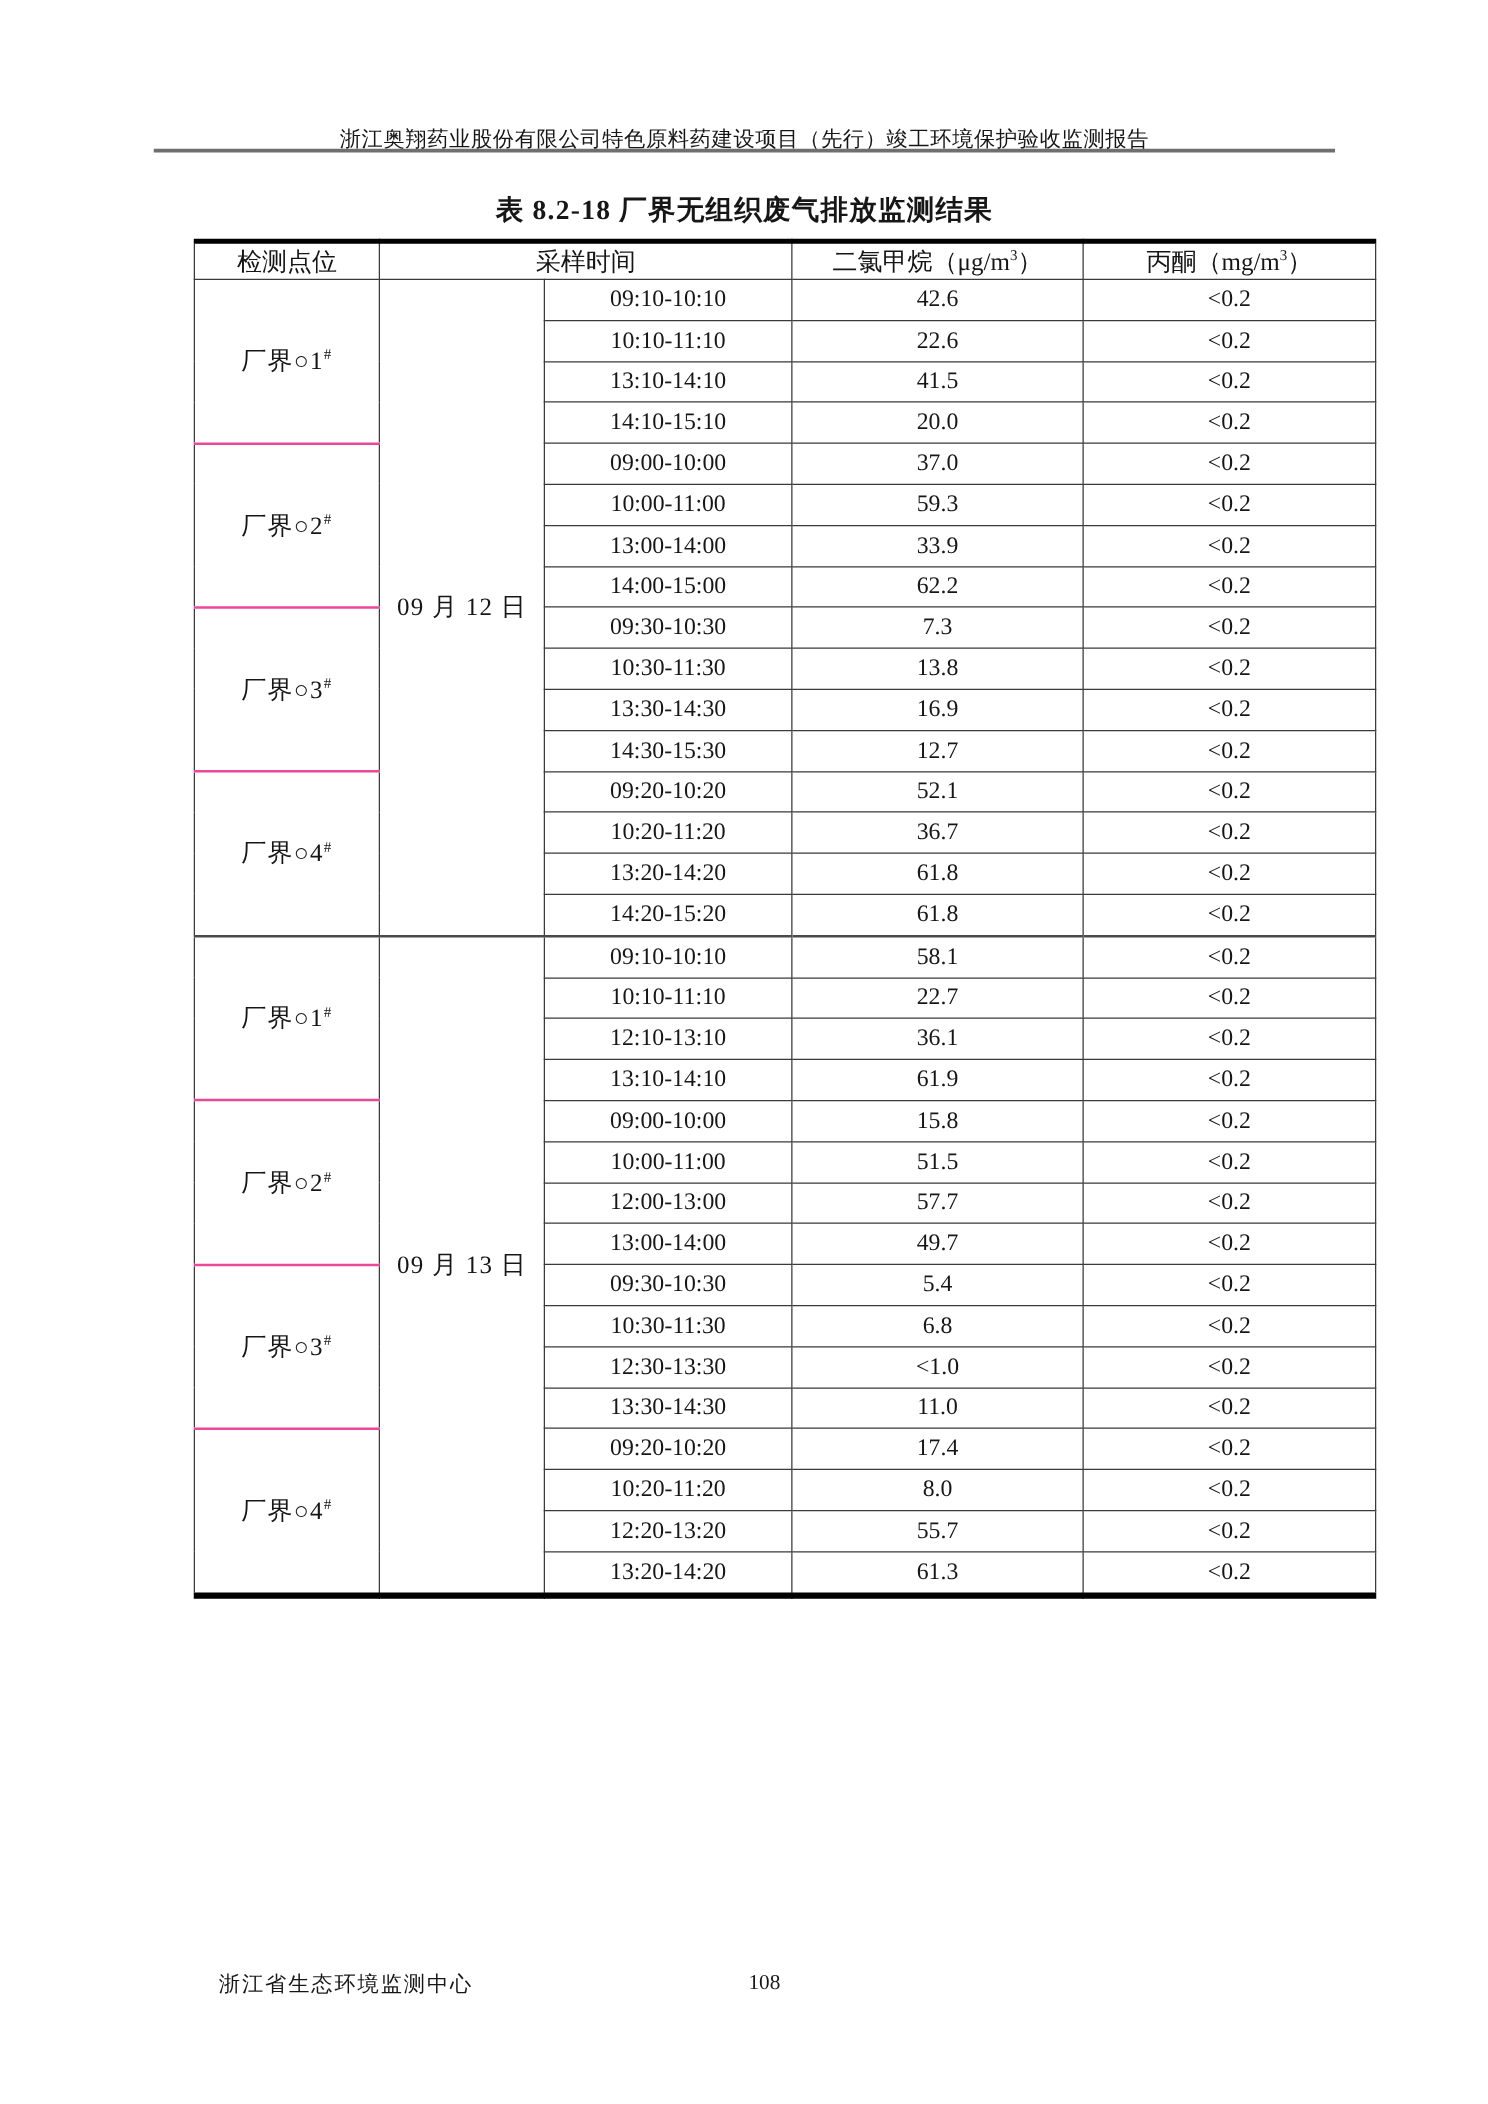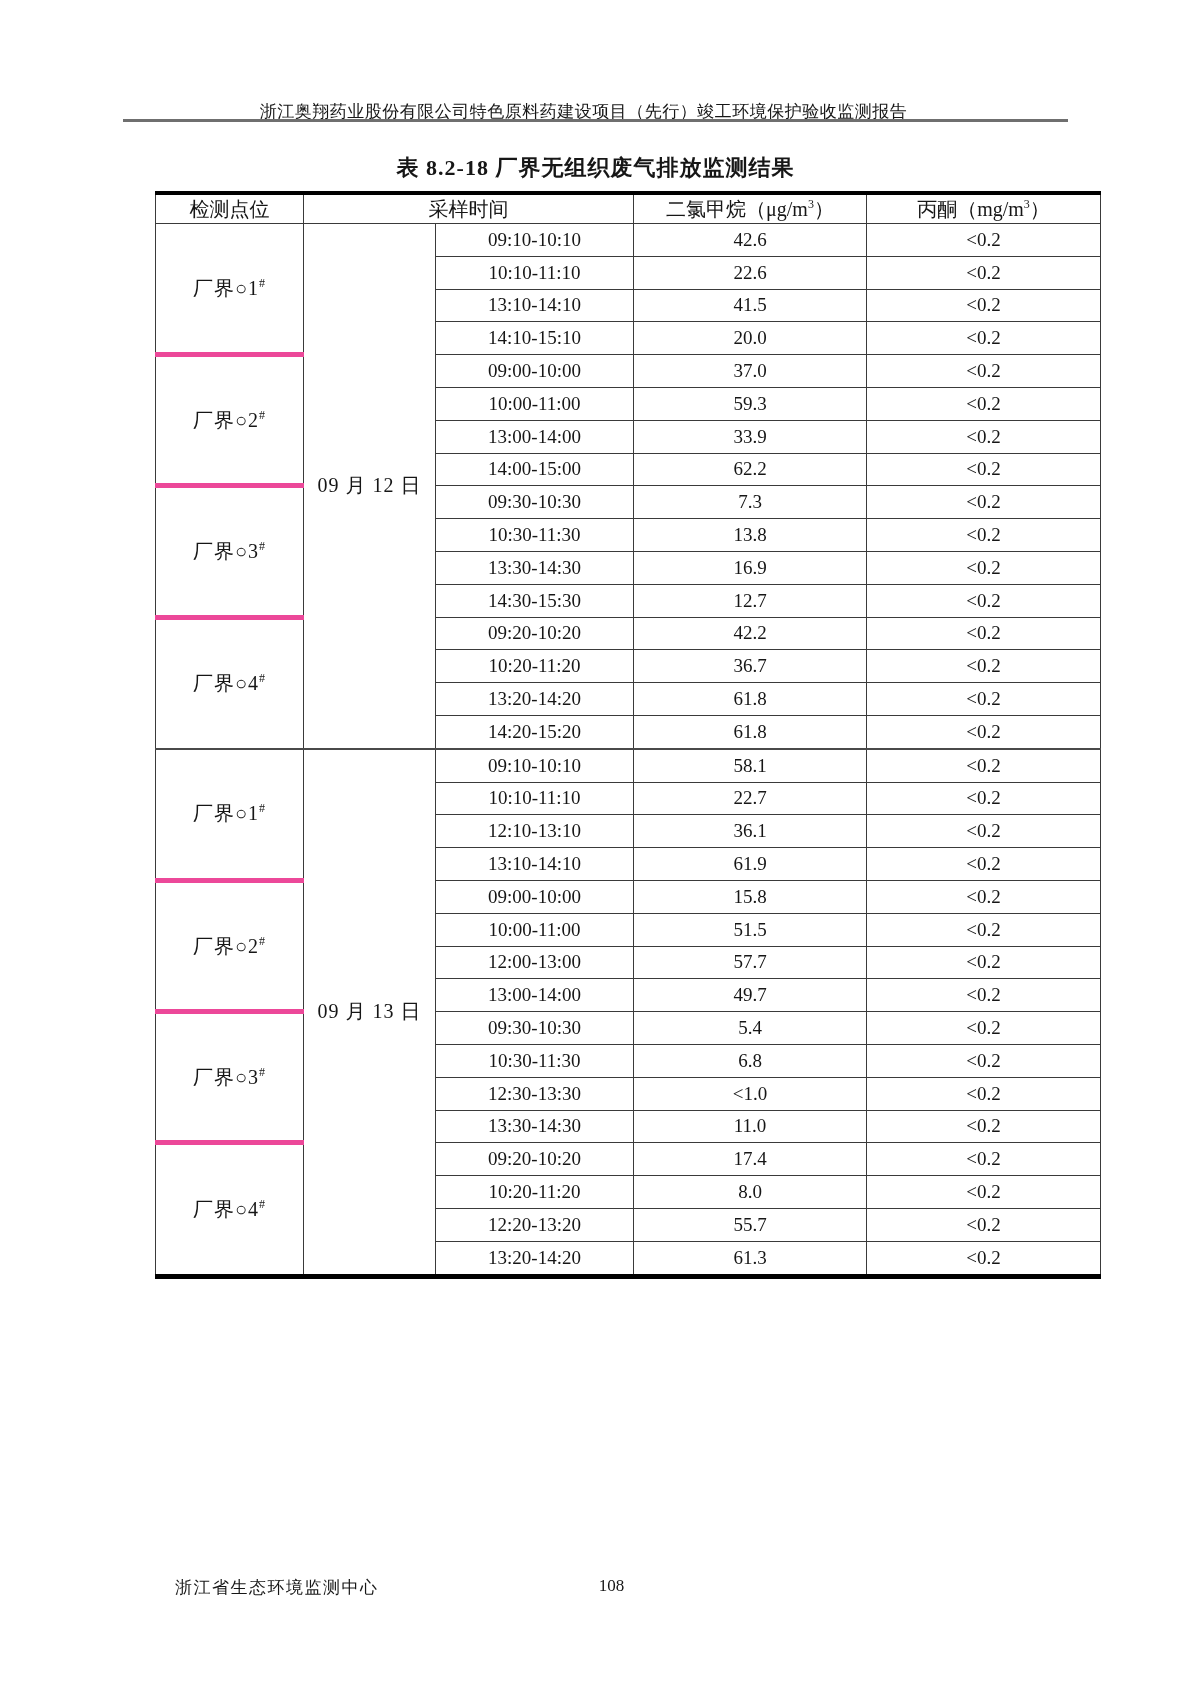--- a/index.html
+++ b/index.html
@@ -2,21 +2,21 @@
 <html><head>
 <meta charset="utf-8">
 <style>
   html,body { margin:0; padding:0; }
   body {
     width:1190px; height:1683px; position:relative;
     background:#ffffff; color:#161616;
     font-family:"Liberation Serif","DejaVu Serif",serif;
   }
   .page-header {
-    position:absolute; top:100px; left:111px; width:945px;
+    position:absolute; top:100px; left:123px; width:945px;
     text-align:center; font-size:17px; letter-spacing:0.5px; white-space:nowrap;
   }
   .header-rule {
     position:absolute; top:119px; left:123px; width:945px; height:3px;
     background:#6f6f6f;
   }
   .doc-title {
     position:absolute; top:138px; left:123px; width:945px;
     text-align:center; font-size:22px; font-weight:bold; letter-spacing:1px;margin-top:15px;
   }
@@ -26,21 +26,21 @@
     border-top:4px solid #000; border-bottom:5px solid #000;
     border-left:1px solid #2a2a2a; border-right:1px solid #2a2a2a;margin-left:32px;
   }
   table.monitor td {
     border:1px solid #3a3a3a; text-align:center; vertical-align:middle;
     padding:0; overflow:hidden;
   }
   thead td { height:28px; font-size:20px; border-bottom:2px solid #333; }
   tbody td { height:31.8px; font-size:19px; }
   td.pt, td.date { font-size:20px; letter-spacing:1px; }
-  td.pt.gs { border-top:5px solid #ec4899; }
+  td.pt.gs { border-top:2px solid #ec4899; }
   tr.block-start td { border-top:2px solid #4a4a4a; }
   sup { font-size:12px; line-height:0; }
   .page-footer {
     position:absolute; top:1576px; left:123px; width:945px;
     font-size:17px; height:22px;text-decoration:underline;
   }
   .footer-org { position:absolute; left:52px; top:0; letter-spacing:1.5px; }
   .page-number { position:absolute; left:50%; transform:translateX(-50%); top:0;margin-left:16px; }
 </style>
 </head>
@@ -128,21 +128,21 @@
       <td>&lt;0.2</td>
     </tr>
     <tr>
       <td>14:30-15:30</td>
       <td>12.7</td>
       <td>&lt;0.2</td>
     </tr>
     <tr>
       <td class="pt gs" rowspan="4"><span>厂界○4</span><sup>#</sup></td>
       <td>09:20-10:20</td>
-      <td>42.2</td>
+      <td>52.1</td>
       <td>&lt;0.2</td>
     </tr>
     <tr>
       <td>10:20-11:20</td>
       <td>36.7</td>
       <td>&lt;0.2</td>
     </tr>
     <tr>
       <td>13:20-14:20</td>
       <td>61.8</td>

